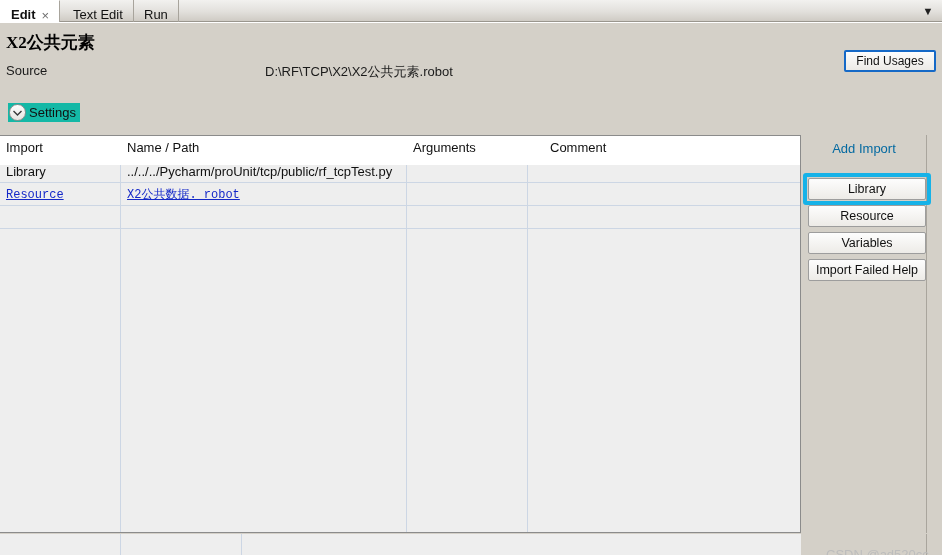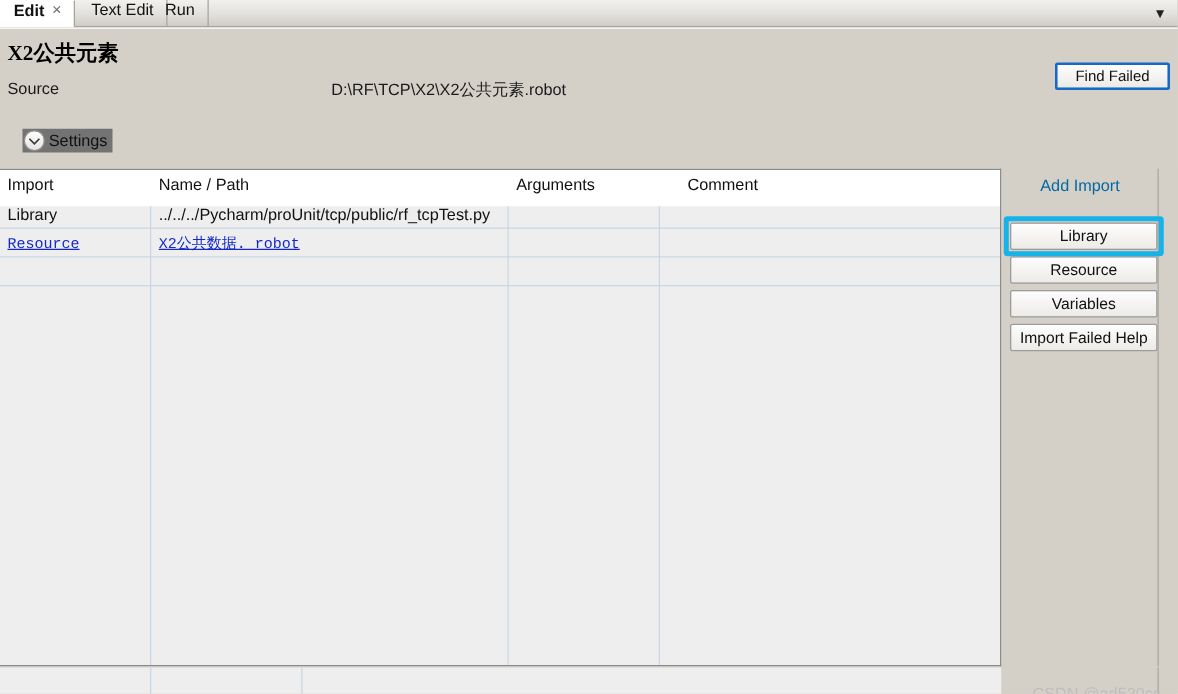--- a/index.html
+++ b/index.html
@@ -12,39 +12,39 @@
   #app { position: relative; width: 942px; height: 555px; background: #d4d0c8; }
 
   
   .tabbar {
     position: absolute; left: 0; top: 0; width: 942px; height: 22px;
     background: linear-gradient(to bottom, #f2f1ef 0%, #e2e0dc 55%, #cfcbc4 100%);
     border-bottom: 1px solid #9a968e;
   }
   .tab {
     position: absolute; top: 0; height: 22px;
-    display: flex; align-items: flex-start; gap: 6px;
+    display: flex; align-items: flex-end; gap: 6px;
     padding: 0 10px;
     font-size: 13px; color: #111;
     border-right: 1px solid #a8a49c;
     cursor: default;
   }
   .tab.active {
     background: #ffffff;
     font-weight: bold;
     border-top: 1px solid #fff;
     border-left: 1px solid #fff;
   }
   .tab .closex {
     font-size: 13px; color: #6e6e6e; font-weight: normal;
     line-height: 1;
   }
   .tab-edit   { left: 0;  }
   .tab-text   { left: 63px; }
-  .tab-run    { left: 122px; }
+  .tab-run    { left: 134px; }
   .tab-drop {
     position: absolute; right: 6px; top: 4px;
     width: 16px; height: 14px;
     display: flex; align-items: center; justify-content: center;
     font-size: 11px; color: #222;
   }
 
   
   .content {
     position: absolute; left: 0; top: 22px; width: 942px; height: 533px;
@@ -69,23 +69,23 @@
     background: linear-gradient(to bottom, #fdfdfd, #eceae6);
     border: 2px solid #1569c7;
     border-radius: 2px;
     font-size: 12px; color: #111;
     display: flex; align-items: center; justify-content: center;
     cursor: pointer;
   }
 
   
   .settings-row {
-    position: absolute; left: 18px; top: 80px;
+    position: absolute; left: 8px; top: 80px;
     display: flex; align-items: center; gap: 3px;
-    background: #737373;
+    background: #14b8a6;
     padding: 1px 4px 1px 1px;
   }
   .circ-chevron {
     width: 17px; height: 17px; border-radius: 50%;
     border: 1px solid #8d8d8d;
     background: linear-gradient(to bottom,#fefefe,#e6e4e0);
     display: flex; align-items: center; justify-content: center;
     font-size: 9px; color: #3a3a3a; line-height: 1;
   }
   .settings-label { font-size: 13px; color: #111; }
@@ -185,21 +185,21 @@
 
   <div class="content">
 
     <div class="title">X2公共元素</div>
 
     <div class="srcrow">
       <span class="lbl">Source</span>
       <span class="val">D:\RF\TCP\X2\X2公共元素.robot</span>
     </div>
 
-    <div class="find-usages">Find Failed</div>
+    <div class="find-usages">Find Usages</div>
 
     <div class="settings-row">
       <span class="circ-chevron">
         <svg width="9" height="6" viewBox="0 0 9 6">
           <path d="M0.5 1 L4.5 5 L8.5 1" fill="none" stroke="#3a3a3a" stroke-width="1.4"></path>
         </svg>
       </span>
       <span class="settings-label">Settings</span>
     </div>
 

